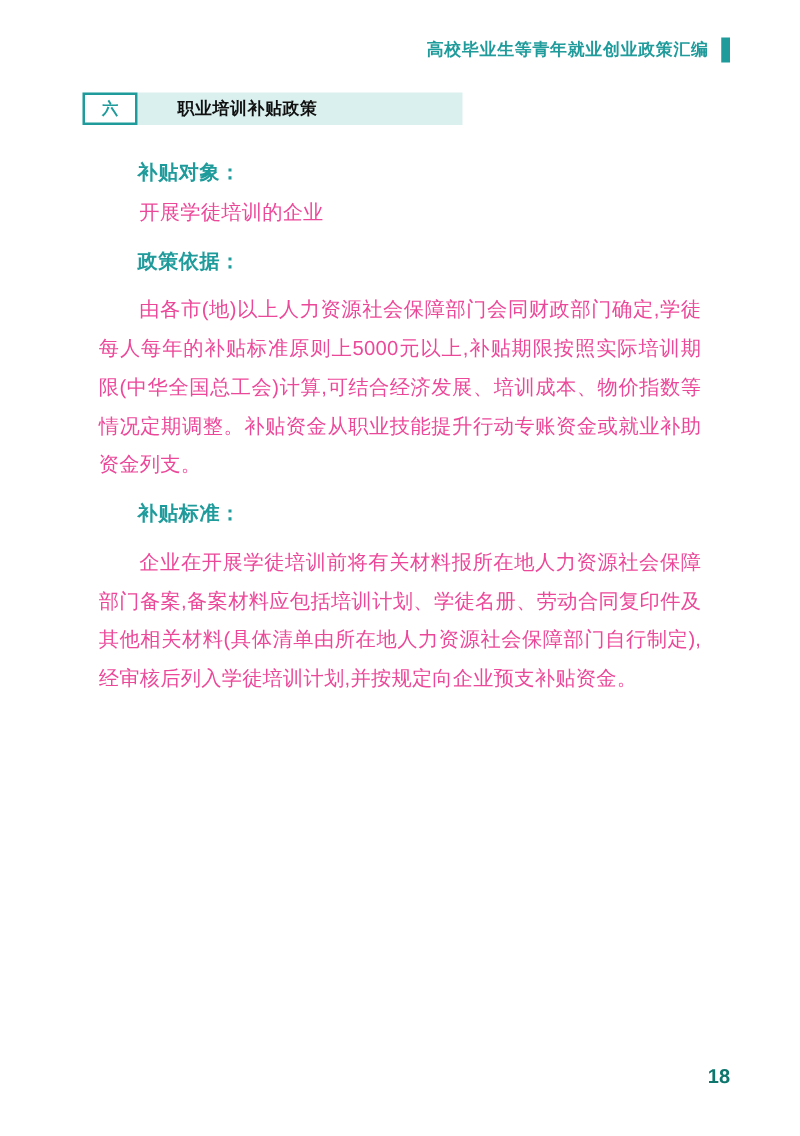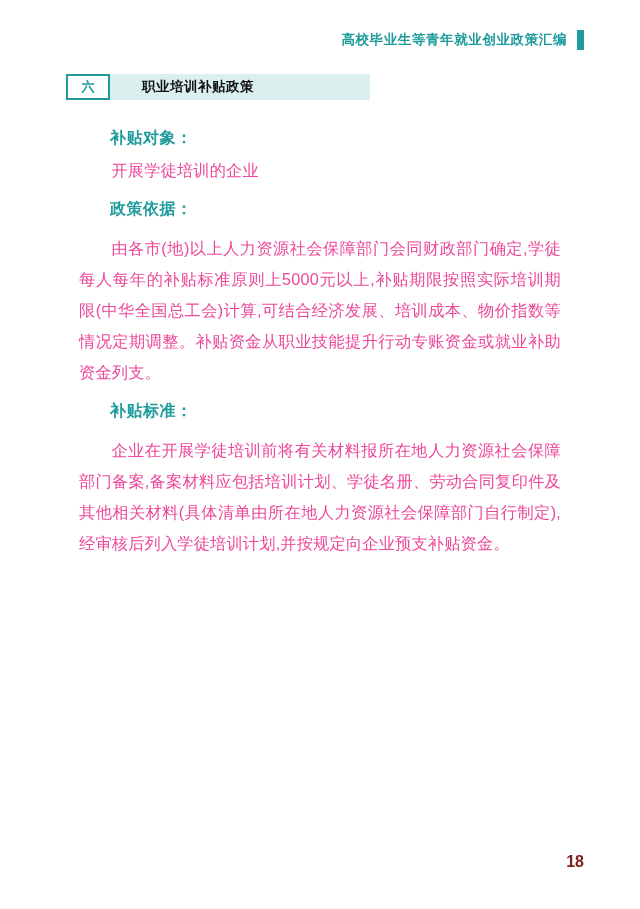--- a/index.html
+++ b/index.html
@@ -105,21 +105,21 @@
     margin: 13px;
     letter-spacing: 0.2px;
   }
   .para.first { margin-top: 0; }
 
   
   .page-number {
     position: absolute;
     right: 56px;
     bottom: 38px;
-    color: #7f1d1d;
+    color: #0f766e;
     font-size: 16px;
     font-weight: bold;
   }
 </style>
 </head>
 <body>
 
 <div class="page">
 
   <div class="header">

